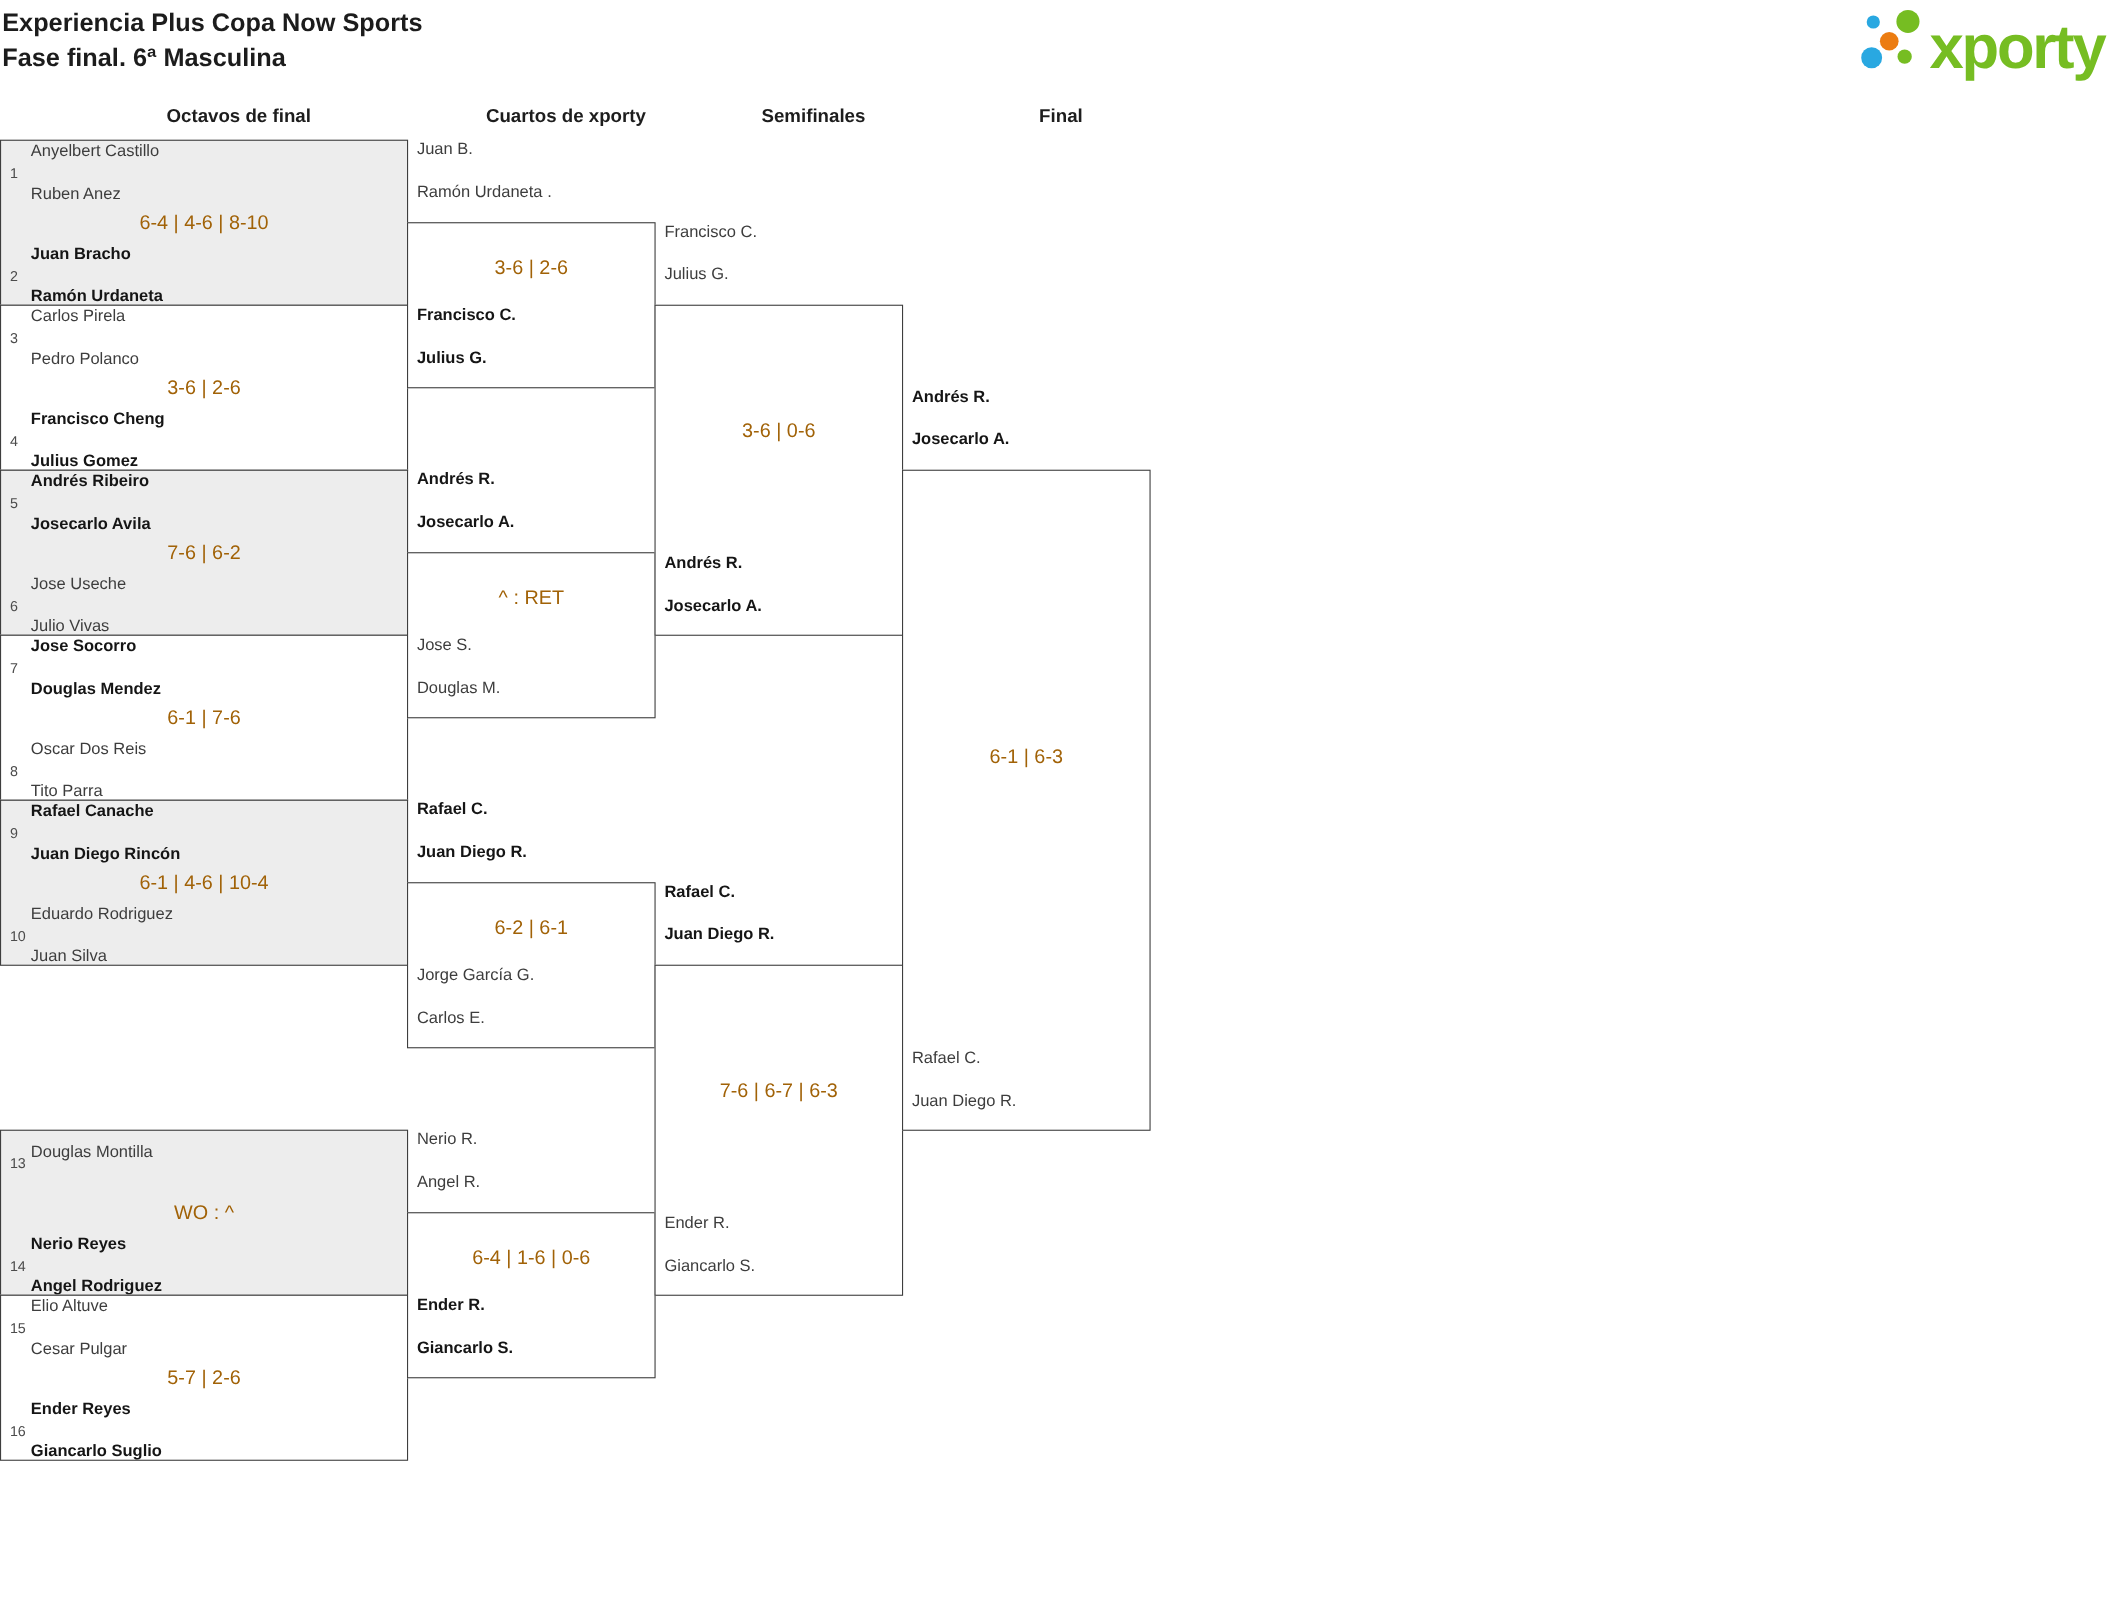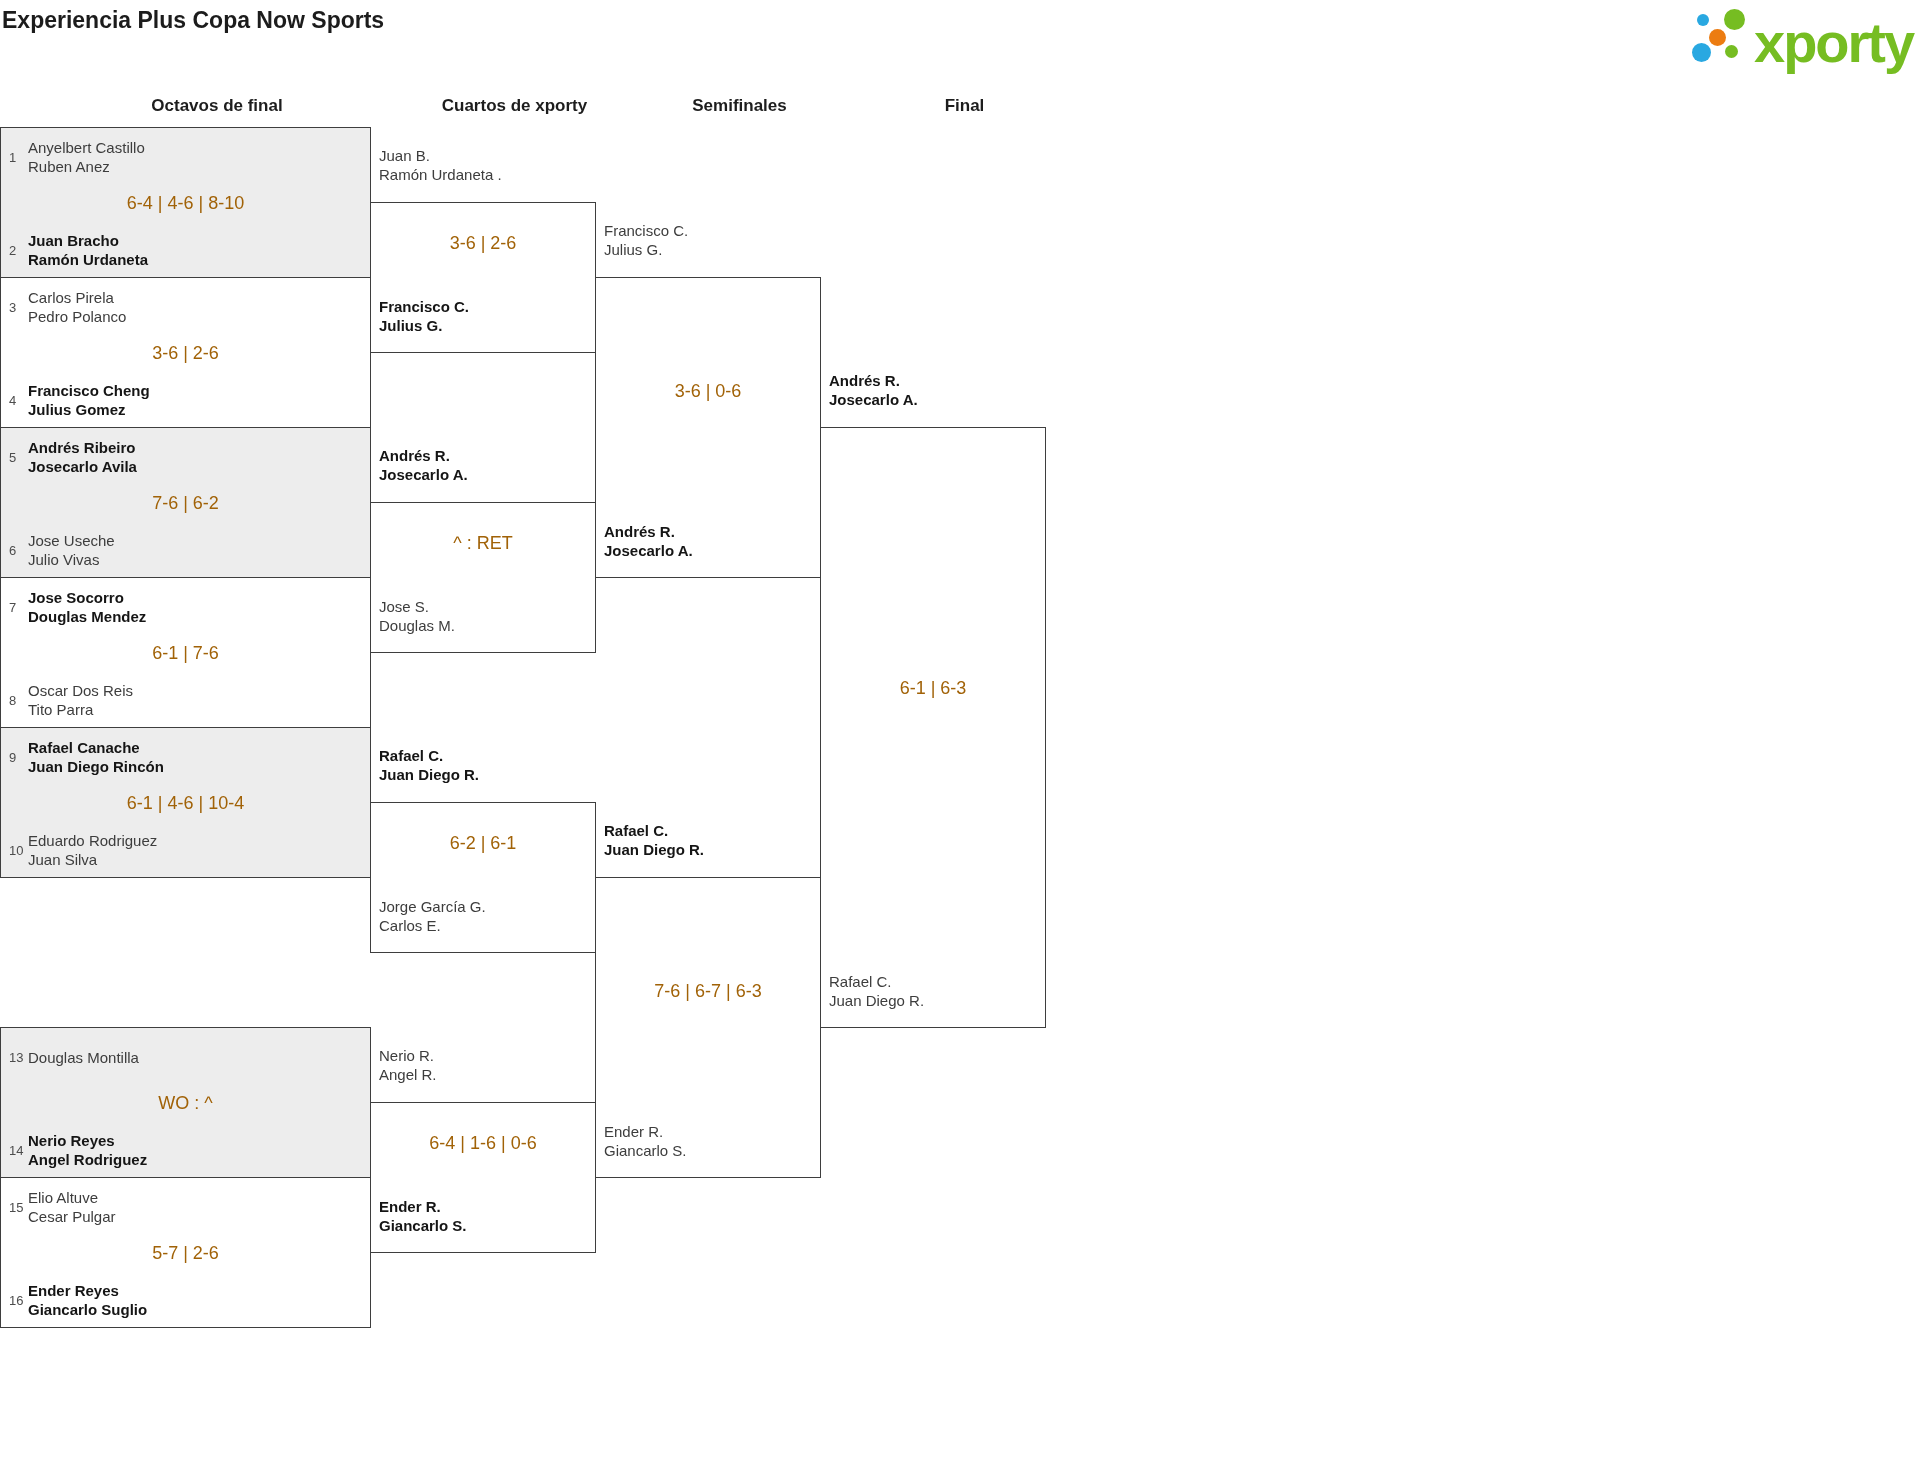--- a/index.html
+++ b/index.html
@@ -16,21 +16,21 @@
   .m16{left:0;width:371px;height:151px;}
   .bg-g{background:#ededed;}
   .mqf{left:370px;width:226px;height:151px;}
   .msf{left:595px;width:226px;height:301px;}
   .mf {left:820px;width:226px;height:601px;}
 
   .trow{position:absolute;left:8px;display:flex;align-items:center;height:42px;}
   .t1{top:8px;}
   .t2{bottom:6px;}
   .seed{min-width:16px;margin-right:3px;font-size:13px;color:#4c4c4c;}
-  .names{display:flex;flex-direction:column;}
+  .names{display:flex;flex-direction:column;gap:20px;}
   .nm{display:block;font-size:15px;line-height:19px;color:#3d3d3d;white-space:nowrap;}
   .w .nm{font-weight:700;color:#151515;}
 
   .score{position:absolute;left:0;width:100%;text-align:center;font-size:18px;color:#a16207;}
   .m16 .score{top:50%;transform:translateY(-50%);}
   .sqf{top:30px;}
   .ssf{top:103px;}
   .sfin{top:250px;}
 
   .lbl{position:absolute;left:8px;}
@@ -47,20 +47,21 @@
   .brand{position:absolute;left:64px;top:12px;font-size:56px;font-weight:700;color:#76bd22;
          letter-spacing:-2px;line-height:46px;}
 </style>
 </head>
 <body>
 
 <div class="stage">
 
   <div class="title">
     <div>Experiencia Plus Copa Now Sports</div>
+    <div>Fase final. 6ª Masculina</div>
   </div>
 
   <div class="logo">
     <span class="dot d1"></span>
     <span class="dot d2"></span>
     <span class="dot d3"></span>
     <span class="dot d4"></span>
     <span class="dot d5"></span>
     <span class="brand">xporty</span>
   </div>

